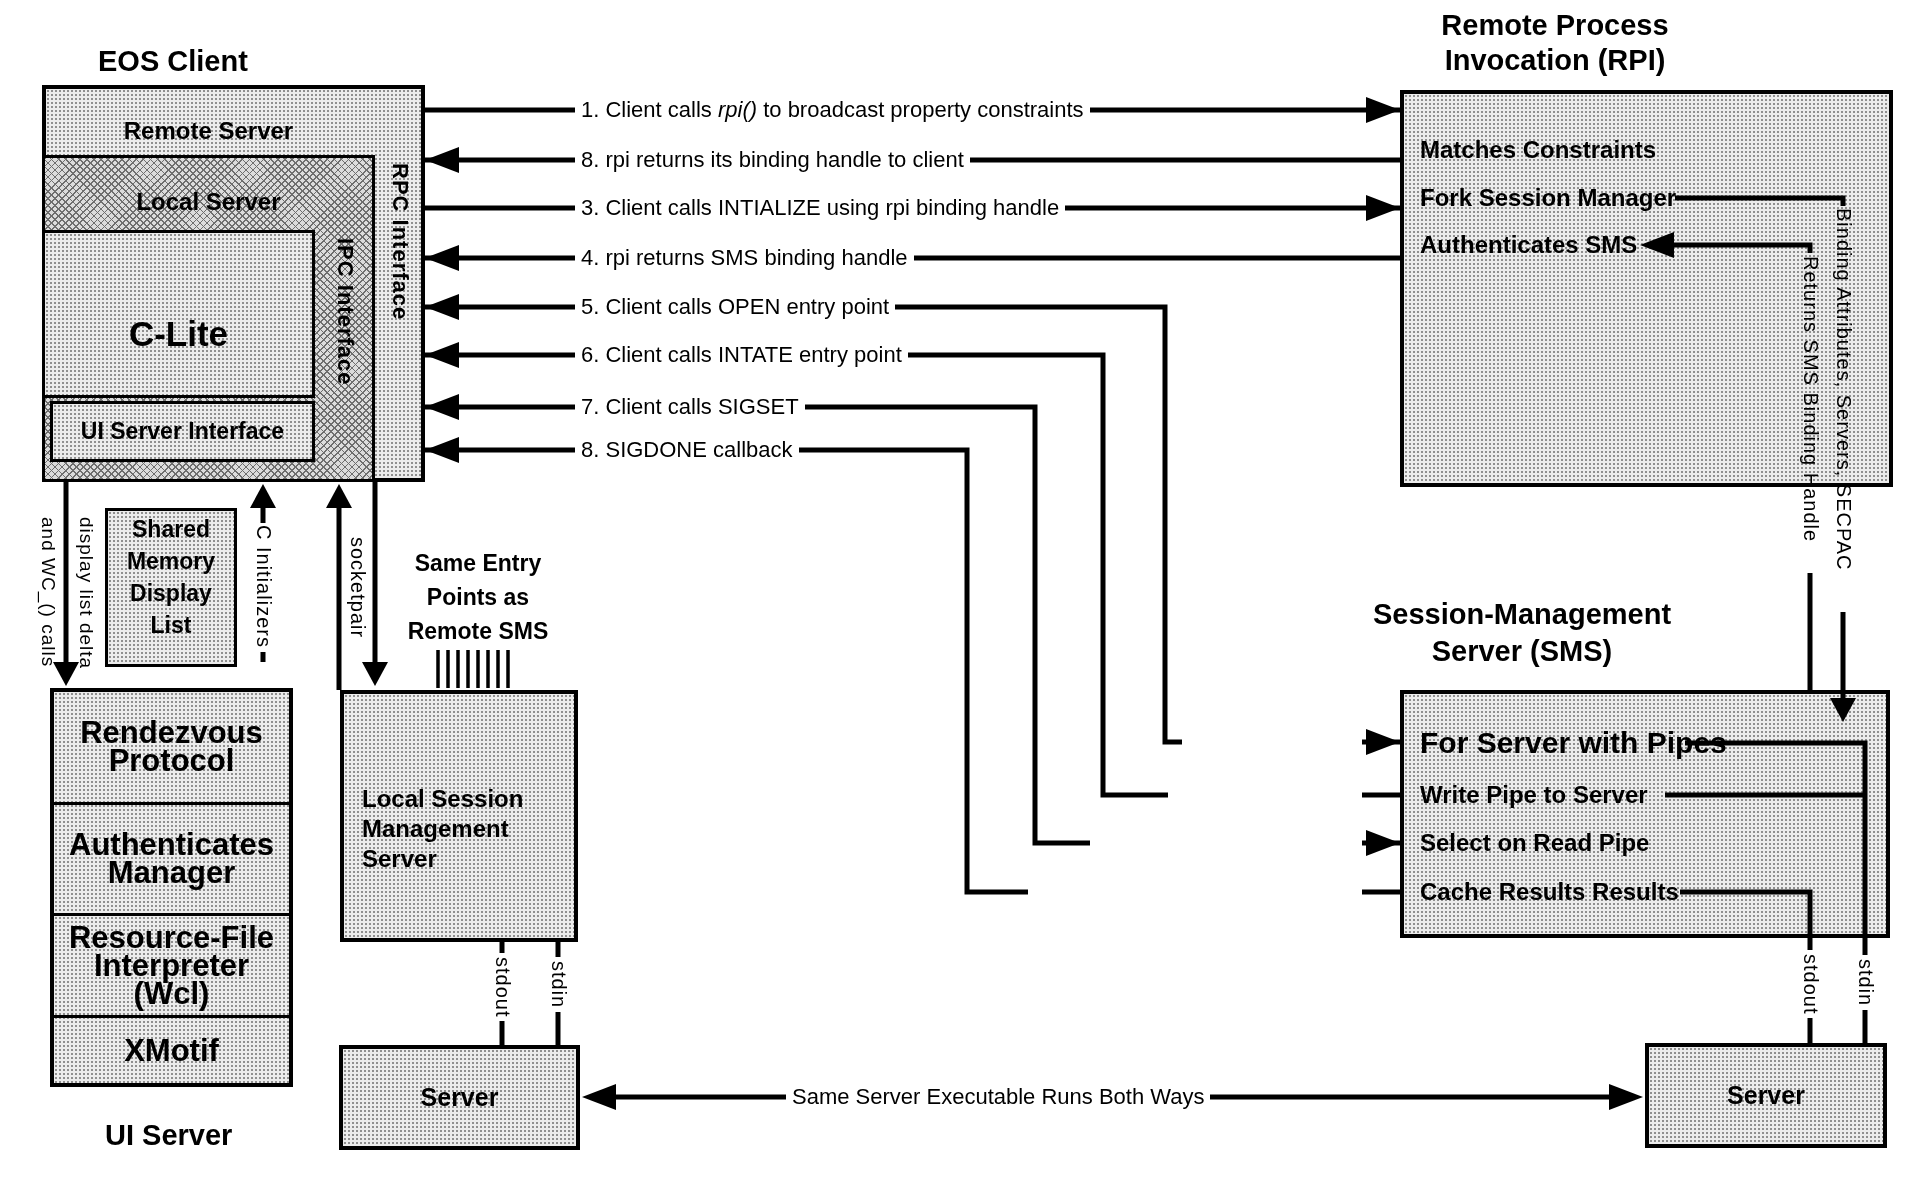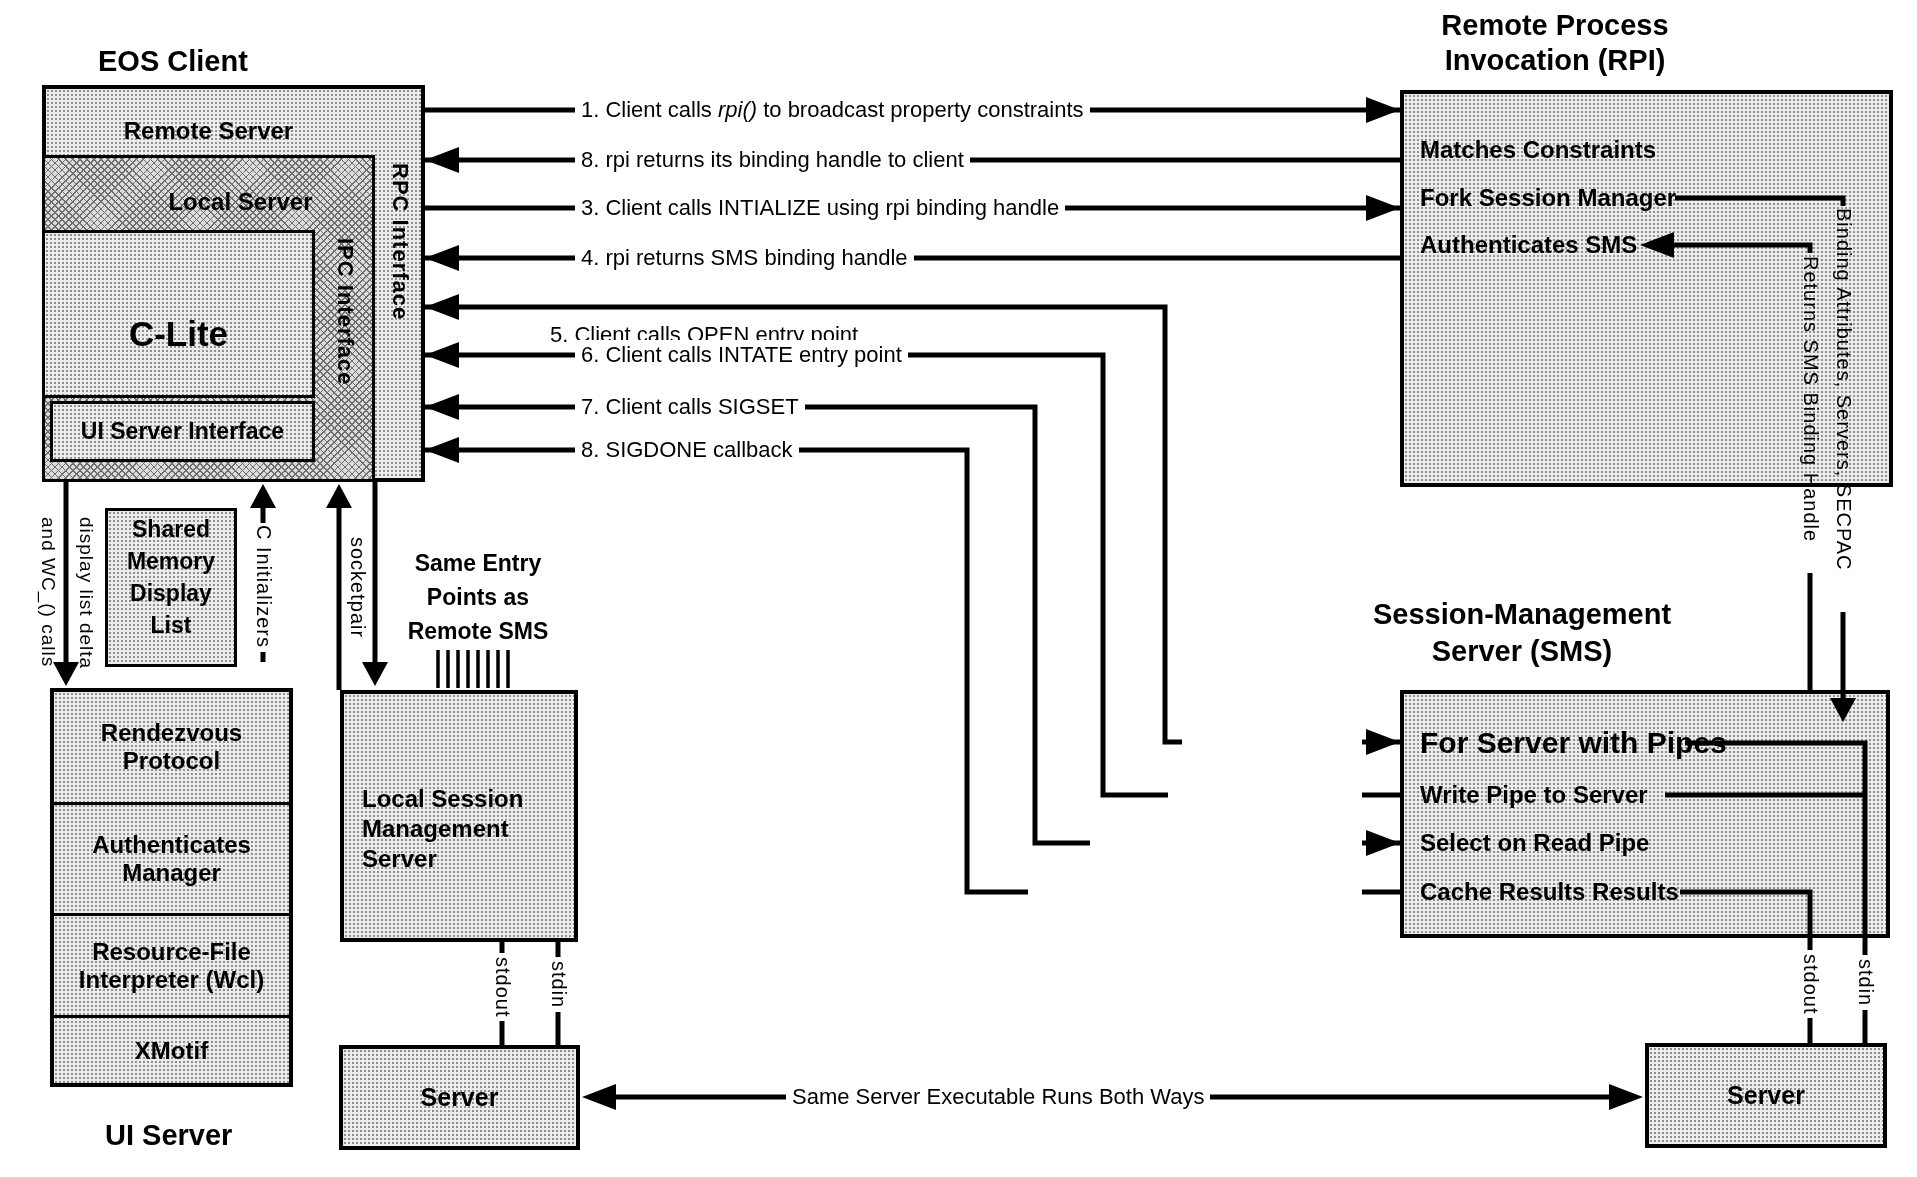--- a/index.html
+++ b/index.html
@@ -21,21 +21,21 @@
            white-space:nowrap;transform:translateY(-50%);}
   .vtext{position:absolute;writing-mode:vertical-rl;white-space:nowrap;font-size:20px;
          transform:translateX(-50%);letter-spacing:1px;}
   .vbold{font-weight:bold;font-size:22px;}
   .vwhite{background:#fff;padding:4px 0;}
   svg.wires{position:absolute;left:0;top:0;z-index:3;pointer-events:none;}
   .boxes{position:absolute;left:0;top:0;z-index:1;}
   .texts{position:absolute;left:0;top:0;z-index:4;}
   .title{font-weight:bold;font-size:29px;}
   .sect{box-sizing:border-box;display:flex;align-items:center;justify-content:center;
-        text-align:center;font-weight:bold;font-size:24px;line-height:28px;padding:0 10px;}
+        text-align:center;font-weight:bold;font-size:31px;line-height:28px;padding:0 10px;}
   .sect + .sect{border-top:3px solid #000;}
 </style>
 </head>
 <body>
 
 <div id="canvas">
 
   <div class="boxes">
 
     <div class="box stipple" style="left:42px;top:85px;width:383px;height:397px;"></div>
@@ -133,33 +133,33 @@
       <div>Remote Process</div>
       <div>Invocation (RPI)</div>
     </div>
     <div class="lbl title ctr" style="left:1322px;top:596px;width:400px;line-height:37px;">
       <div>Session-Management</div>
       <div>Server (SMS)</div>
     </div>
     <div class="lbl title vmid" style="left:105px;top:1135px;">UI Server</div>
 
     <div class="lbl ctr vmid" style="left:42px;top:131px;width:333px;font-size:24px;">Remote Server</div>
-    <div class="lbl ctr vmid" style="left:42px;top:202px;width:333px;font-size:24px;padding-left:32px;">Local Server</div>
+    <div class="lbl ctr vmid" style="left:42px;top:202px;width:333px;font-size:24px;">Local Server</div>
     <div class="lbl ctr vmid" style="left:42px;top:334px;width:273px;font-size:35px;">C-Lite</div>
     <div class="lbl ctr vmid" style="left:50px;top:431px;width:265px;font-size:23px;">UI Server Interface</div>
     <div class="vtext vbold" style="left:400px;top:163px;">RPC Interface</div>
     <div class="vtext vbold" style="left:345px;top:238px;">IPC Interface</div>
 
     <div class="flowlbl" style="left:575px;top:110px;">
       <span>1. Client calls </span><span style="font-style:italic">rpi()</span><span> to broadcast property constraints</span>
     </div>
     <div class="flowlbl" style="left:575px;top:160px;">8. rpi returns its binding handle to client</div>
     <div class="flowlbl" style="left:575px;top:208px;">3. Client calls INTIALIZE using rpi binding handle</div>
     <div class="flowlbl" style="left:575px;top:258px;">4. rpi returns SMS binding handle</div>
-    <div class="flowlbl" style="left:544px;top:307px;margin-top:28px;">5. Client calls OPEN entry point</div>
+    <div class="flowlbl" style="left:575px;top:307px;">5. Client calls OPEN entry point</div>
     <div class="flowlbl" style="left:575px;top:355px;">6. Client calls INTATE entry point</div>
     <div class="flowlbl" style="left:575px;top:407px;">7. Client calls SIGSET</div>
     <div class="flowlbl" style="left:575px;top:450px;">8. SIGDONE callback</div>
 
     <div class="lbl vmid" style="left:1420px;top:150px;font-size:24px;">Matches Constraints</div>
     <div class="lbl vmid" style="left:1420px;top:198px;font-size:24px;">Fork Session Manager</div>
     <div class="lbl vmid" style="left:1420px;top:245px;font-size:24px;">Authenticates SMS</div>
 
     <div class="lbl vmid" style="left:1420px;top:743px;font-size:30px;text-align:right;">For Server with Pipes</div>
     <div class="lbl vmid" style="left:1420px;top:795px;font-size:24px;">Write Pipe to Server</div>

